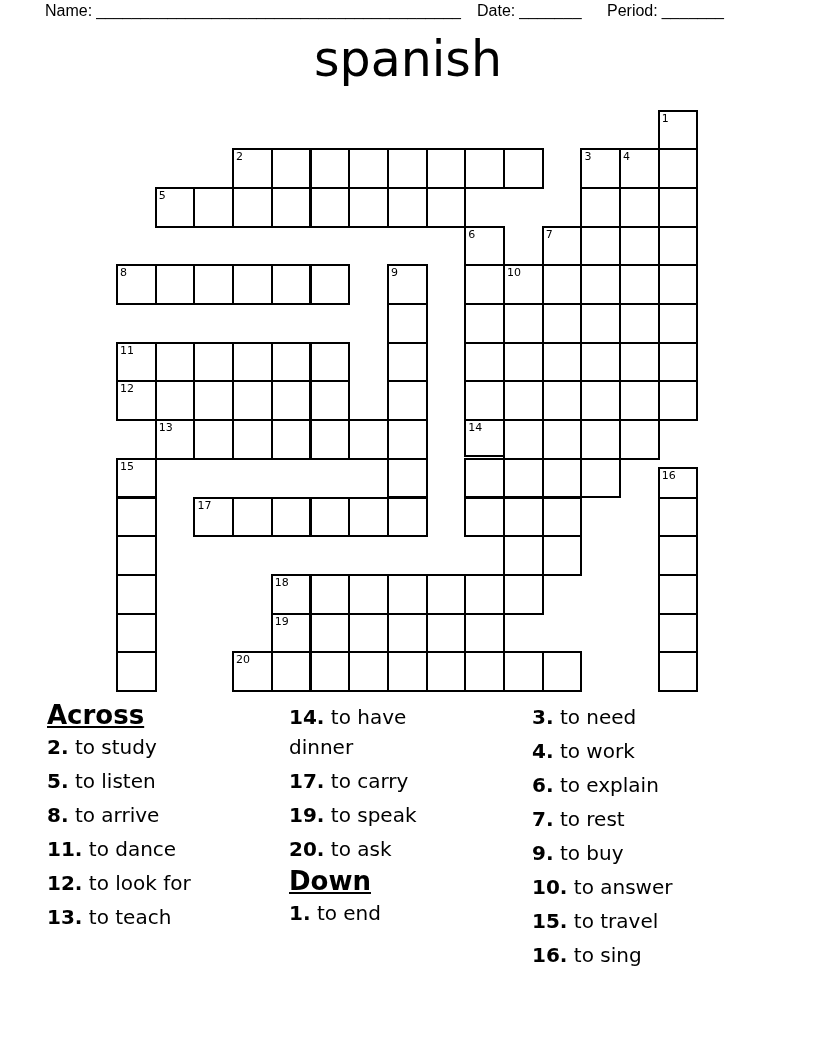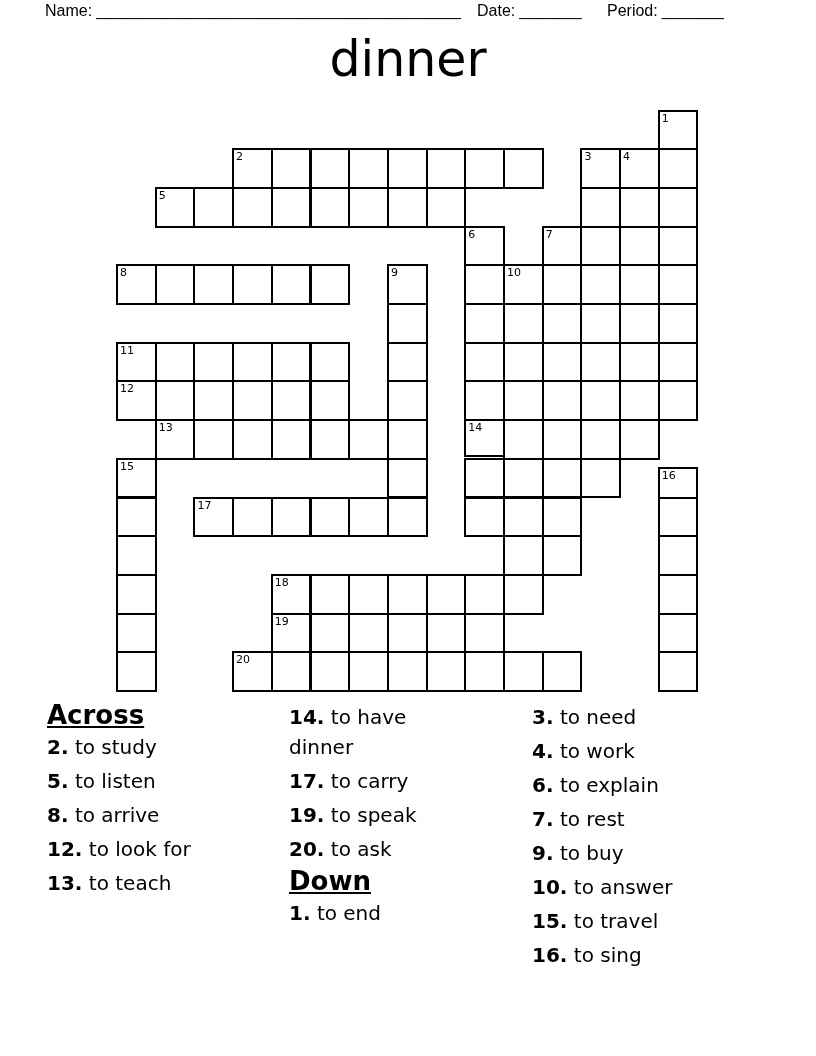--- a/index.html
+++ b/index.html
@@ -96,21 +96,21 @@
   <div class="hdr" id="hdr-name">
     <span class="lbl">Name:</span><span class="line">_________________________________________</span>
   </div>
   <div class="hdr" id="hdr-date">
     <span class="lbl">Date:</span><span class="line">_______</span>
   </div>
   <div class="hdr" id="hdr-period">
     <span class="lbl">Period:</span><span class="line">_______</span>
   </div>
 
-  <div id="title">dinner</div>
+  <div id="title">spanish</div>
 
   <div id="grid">
       <div class="cell" style="left: 657.8px; top: 109.5px; width: 40.7px; height: 40.7px; border-color: rgb(0, 0, 0); background: rgb(255, 255, 255);">
         <span class="cellnum">1</span>
       </div>
       <div class="cell" style="left: 657.8px; top: 148.2px; width: 40.7px; height: 40.7px; border-color: rgb(0, 0, 0); background: rgb(255, 255, 255);"></div>
       <div class="cell" style="left: 657.8px; top: 186.9px; width: 40.7px; height: 40.7px; border-color: rgb(0, 0, 0); background: rgb(255, 255, 255);"></div>
       <div class="cell" style="left: 657.8px; top: 225.6px; width: 40.7px; height: 40.7px; border-color: rgb(0, 0, 0); background: rgb(255, 255, 255);"></div>
       <div class="cell" style="left: 657.8px; top: 264.3px; width: 40.7px; height: 40.7px; border-color: rgb(0, 0, 0); background: rgb(255, 255, 255);"></div>
       <div class="cell" style="left: 657.8px; top: 303px; width: 40.7px; height: 40.7px; border-color: rgb(0, 0, 0); background: rgb(255, 255, 255);"></div>
@@ -282,20 +282,21 @@
       <div class="cell" style="left: 464.3px; top: 651.3px; width: 40.7px; height: 40.7px; border-color: rgb(0, 0, 0); background: rgb(255, 255, 255);"></div>
       <div class="cell" style="left: 503px; top: 651.3px; width: 40.7px; height: 40.7px; border-color: rgb(0, 0, 0); background: rgb(255, 255, 255);"></div>
       <div class="cell" style="left: 541.7px; top: 651.3px; width: 40.7px; height: 40.7px; border-color: rgb(0, 0, 0); background: rgb(255, 255, 255);"></div>
     </div>
 
   <div class="clue-col" id="clue-col-1">
       <div class="clue-heading">Across</div>
       <div class="clue"><span class="cnum">2.</span> <span class="ctext">to study</span></div>
       <div class="clue"><span class="cnum">5.</span> <span class="ctext">to listen</span></div>
       <div class="clue"><span class="cnum">8.</span> <span class="ctext">to arrive</span></div>
+      <div class="clue"><span class="cnum">11.</span> <span class="ctext">to dance</span></div>
       <div class="clue"><span class="cnum">12.</span> <span class="ctext">to look for</span></div>
       <div class="clue"><span class="cnum">13.</span> <span class="ctext">to teach</span></div>
     </div>
   <div class="clue-col" id="clue-col-2">
       <div class="clue"><span class="cnum">14.</span> <span class="ctext">to have dinner</span></div>
       <div class="clue"><span class="cnum">17.</span> <span class="ctext">to carry</span></div>
       <div class="clue"><span class="cnum">19.</span> <span class="ctext">to speak</span></div>
       <div class="clue"><span class="cnum">20.</span> <span class="ctext">to ask</span></div>
       <div class="clue-heading">Down</div>
       <div class="clue"><span class="cnum">1.</span> <span class="ctext">to end</span></div>

